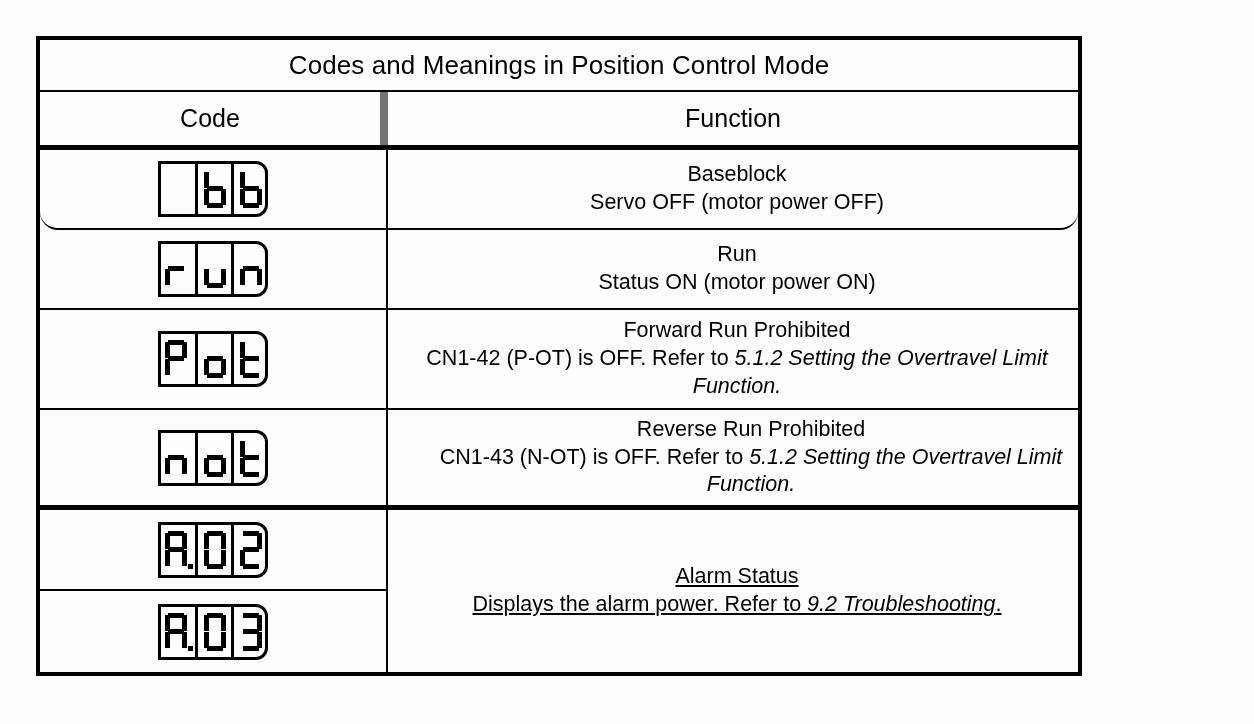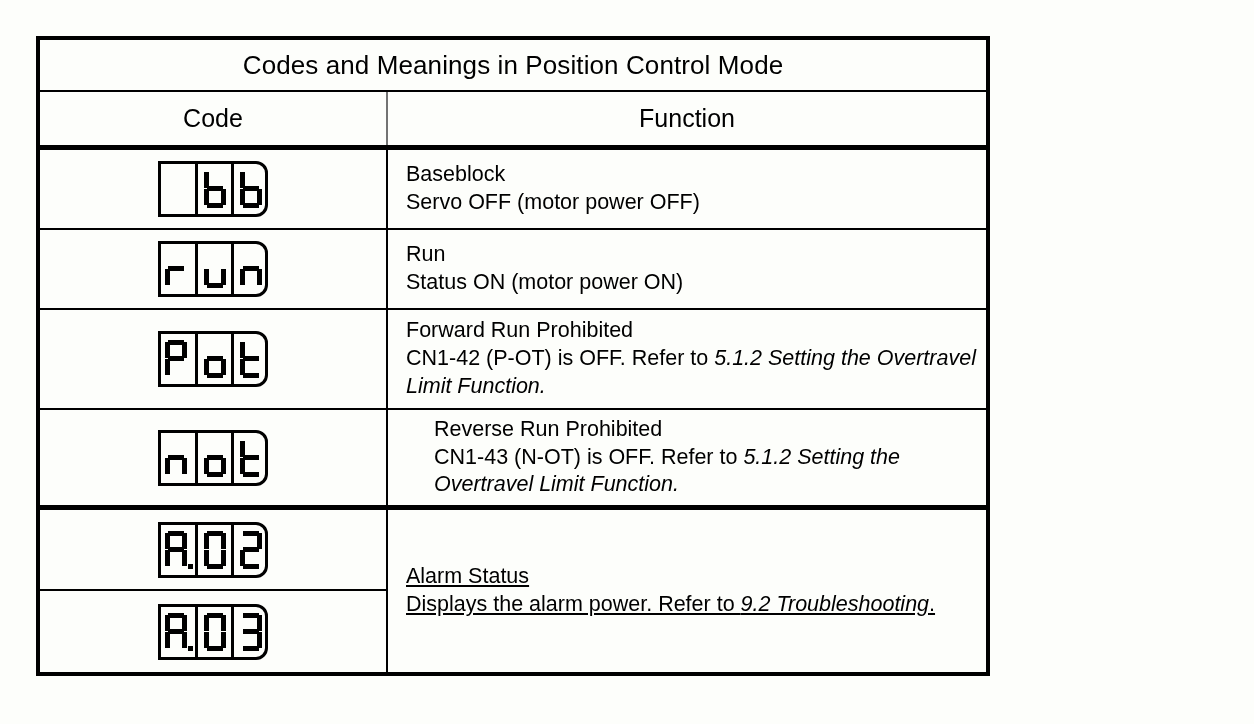--- a/index.html
+++ b/index.html
@@ -8,25 +8,25 @@
     background:#fdfefb;
     font-family:"Liberation Sans", sans-serif;
     color:#000;
     overflow:hidden;
   }
   .page{position:relative;width:1254px;height:724px;}
 
   .table{
     position:absolute;
     left:36px;top:36px;
-    width:954px;height:640px;
+    width:1046px;height:640px;
     box-sizing:border-box;
     border:4px solid #000;
     background:#fdfefb;
-    display:flex;flex-direction:column;
+    display:flex;flex-direction:column;text-align:center;
   }
 
   
   .title-row{
     height:52px;flex:0 0 52px;
     display:flex;align-items:center;justify-content:center;
     border-bottom:2px solid #000;
     box-sizing:border-box;
   }
   .title-text{font-size:26px;letter-spacing:.1px;}
@@ -34,37 +34,37 @@
   
   .header-row{
     height:58px;flex:0 0 58px;
     display:flex;
     border-bottom:5px solid #000;
     box-sizing:border-box;
   }
   .hdr-code{
     width:348px;flex:0 0 348px;
     display:flex;align-items:center;justify-content:center;
-    border-right:2px solid #737373;
+    border-right:8px solid #737373;
     box-sizing:border-box;
   }
   .hdr-meaning{
     flex:1 1 auto;
     display:flex;align-items:center;justify-content:center;
     box-sizing:border-box;
   }
   .hdr-text{font-size:25px;}
 
   
   .row{
     display:flex;
     border-bottom:2px solid #000;
     box-sizing:border-box;
   }
-  .row.r-bb{height:80px;flex:0 0 80px;}
+  .row.r-bb{height:80px;flex:0 0 80px;border-radius:18px;}
   .row.r-run{height:80px;flex:0 0 80px;}
   .row.r-pot{height:100px;flex:0 0 100px;}
   .row.r-not{height:100px;flex:0 0 100px;border-bottom:5px solid #000;gap:28px;}
 
   .cell-code{
     width:348px;flex:0 0 348px;
     display:flex;align-items:center;justify-content:center;
     border-right:2px solid #000;
     box-sizing:border-box;
   }

